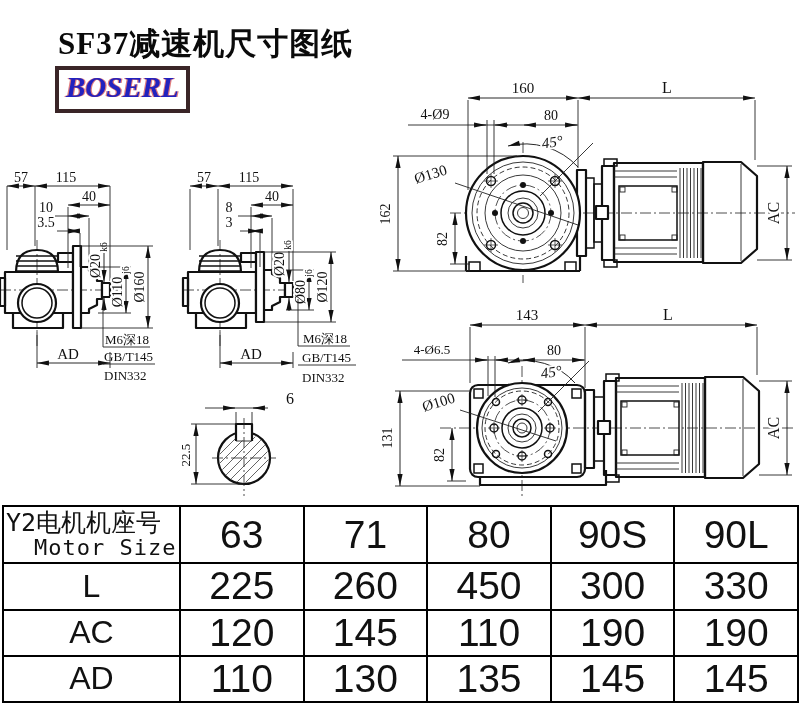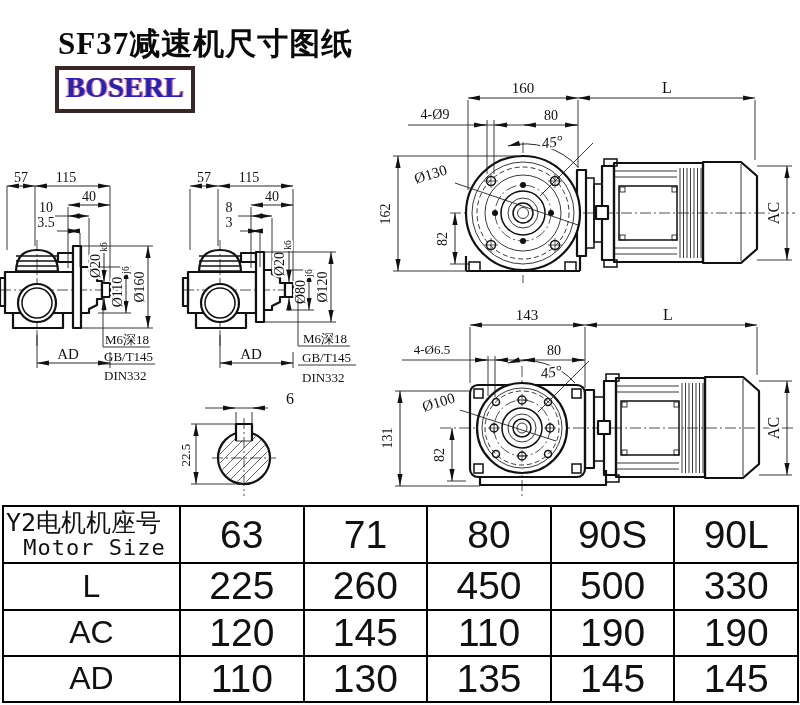--- a/index.html
+++ b/index.html
@@ -3,21 +3,21 @@
 <meta charset="utf-8">
 <style>
   html,body{margin:0;padding:0;background:#fff;}
   .page{position:relative;width:800px;height:705px;background:#fff;overflow:hidden;
         font-family:"Liberation Serif",serif;color:#111;}
   .title{position:absolute;left:58px;top:14px;font-size:31px;font-weight:700;
          letter-spacing:1px;font-family:"Liberation Serif",serif;color:#0a0a0a;margin-top:9px;}
   .logo{position:absolute;left:55px;top:66px;border:4px solid #3a2527;background:#fff;
         padding:0 7px;line-height:34px;}
   .logo span{font-family:"Liberation Serif",serif;font-size:29px;font-weight:600;color:#2222bf;
-        text-shadow:1.2px 0 0 rgba(205,40,40,.6), -1.2px 0 0 rgba(205,40,40,.6);}
+        text-shadow:1.2px 0 0 rgba(205,40,40,.6), -1.2px 0 0 rgba(205,40,40,.6);font-style:italic;}
   svg.draw{position:absolute;left:0;top:0;}
   
   .tk{stroke:#111;stroke-width:2.2;fill:none;stroke-linejoin:round;}
   .tk2{stroke:#111;stroke-width:1.5;fill:none;}
   .tn{stroke:#222;stroke-width:0.9;fill:none;}
   .tn7{stroke:#222;stroke-width:0.7;fill:none;}
   .cl{stroke:#222;stroke-width:0.8;fill:none;stroke-dasharray:11 3 2 3;}
   .dsh{stroke:#222;stroke-width:0.9;fill:none;stroke-dasharray:5 3;}
   .wfill{fill:#fff;}
   .dim{stroke:#111;stroke-width:0.9;fill:none;marker-start:url(#aS);marker-end:url(#aE);}
@@ -29,21 +29,21 @@
   .halo{paint-order:stroke;stroke:#fff;stroke-width:4px;stroke-linejoin:round;}
   
   .dimtable{position:absolute;left:2px;top:505px;width:795px;height:198px;
             border-collapse:collapse;table-layout:fixed;background:#fff;}
   .dimtable td,.dimtable th{border:2px solid #000;text-align:center;vertical-align:middle;
             font-family:"Liberation Sans",sans-serif;font-weight:400;padding:0;}
   .dimtable .num{font-size:39px;}
   .dimtable .rowlab{font-size:32px;}
   .hdrcell{line-height:1.05;}
   .hdr-cn{font-family:"DejaVu Sans Mono","Liberation Sans",monospace;font-size:25px;text-align:left;padding-left:2px;}
-  .hdr-en{font-family:"DejaVu Sans Mono","Liberation Mono",monospace;font-size:22px;letter-spacing:1px;text-align:center;padding-left:6px;}
+  .hdr-en{font-family:"DejaVu Sans Mono","Liberation Mono",monospace;font-size:22px;letter-spacing:1px;text-align:left;padding-left:6px;margin-left:24px;}
   col.c0{width:177px;} col.cn{width:123.6px;}
 </style>
 </head>
 <body>
 
 <div class="page">
 
   <div class="title">SF37减速机尺寸图纸</div>
   <div class="logo">
     <span>BOSERL</span>
@@ -439,21 +439,21 @@
       <td class="num">71</td>
       <td class="num">80</td>
       <td class="num">90S</td>
       <td class="num">90L</td>
     </tr>
     <tr style="height:45px;">
       <th class="rowlab">L</th>
       <td class="num">225</td>
       <td class="num">260</td>
       <td class="num">450</td>
-      <td class="num">500</td>
+      <td class="num">300</td>
       <td class="num">330</td>
     </tr>
     <tr style="height:46px;">
       <th class="rowlab">AC</th>
       <td class="num">120</td>
       <td class="num">145</td>
       <td class="num">110</td>
       <td class="num">190</td>
       <td class="num">190</td>
     </tr>

